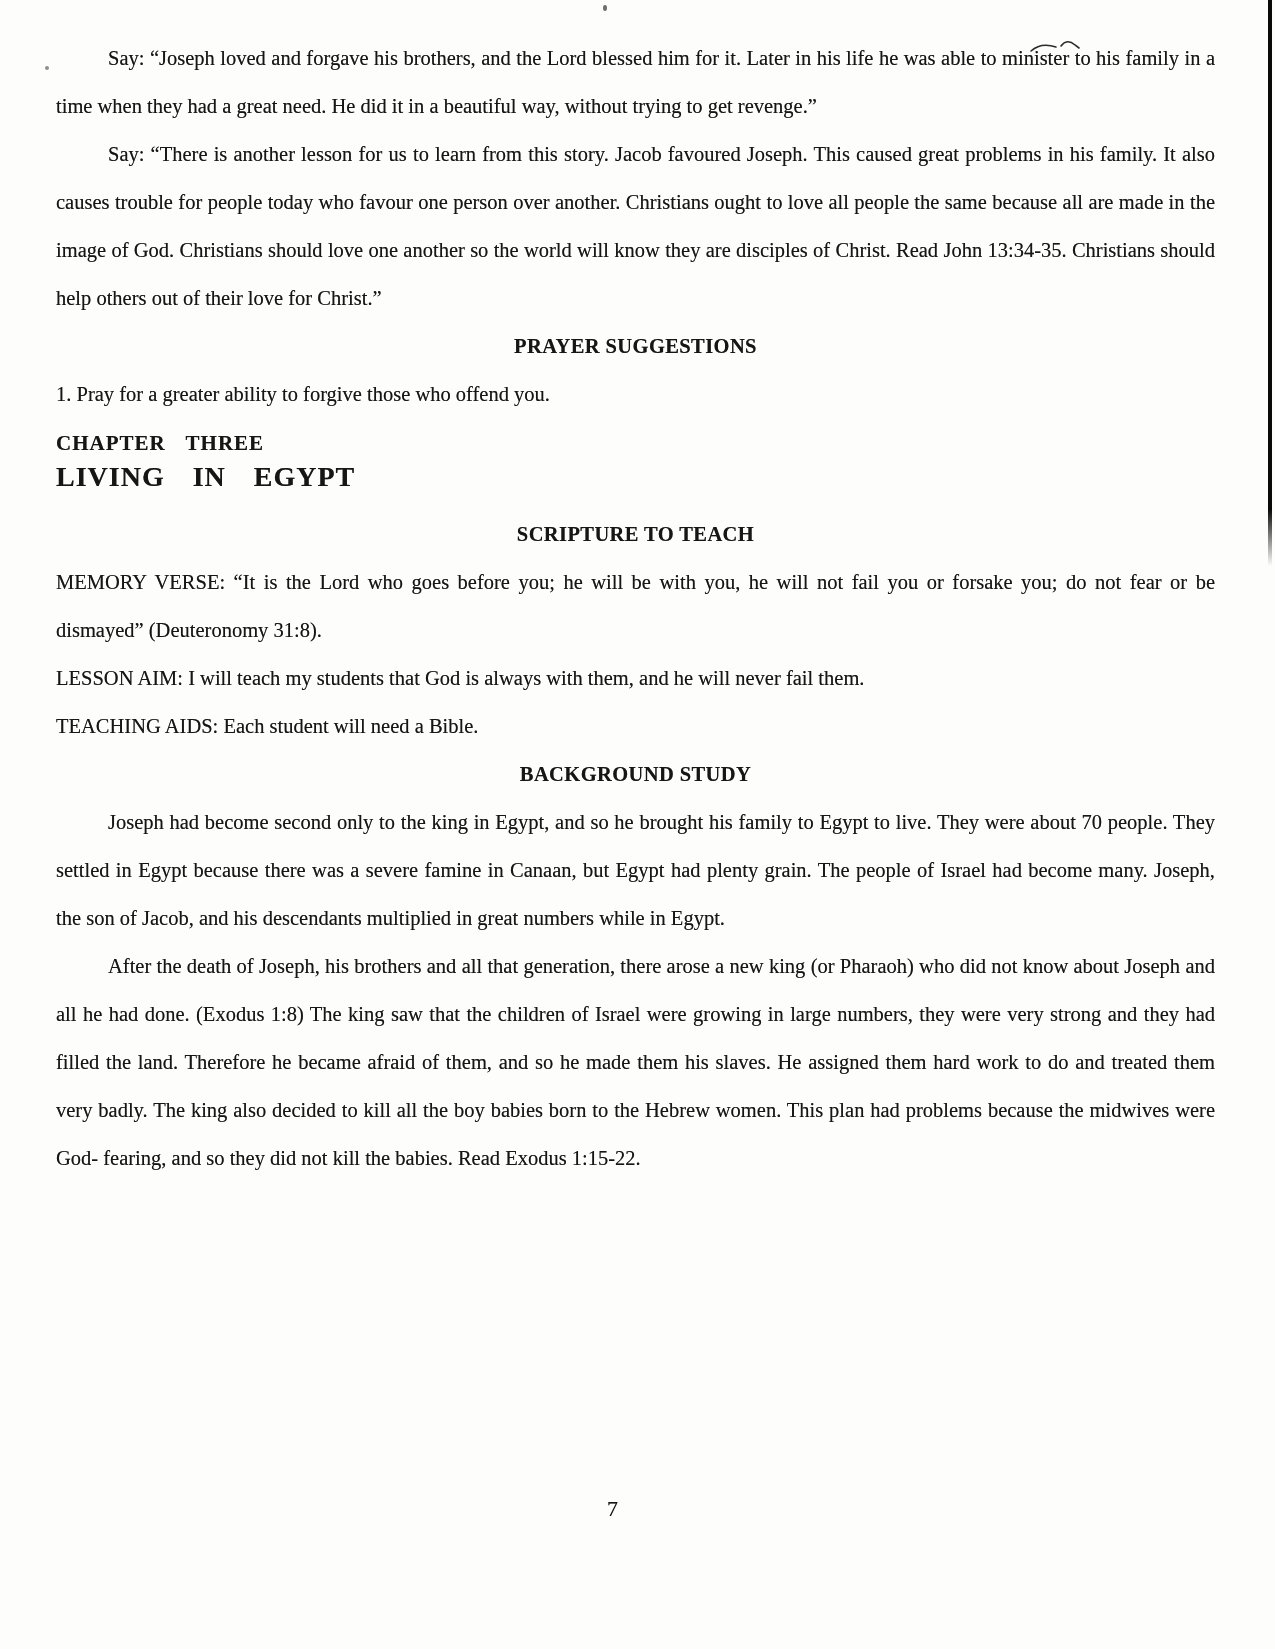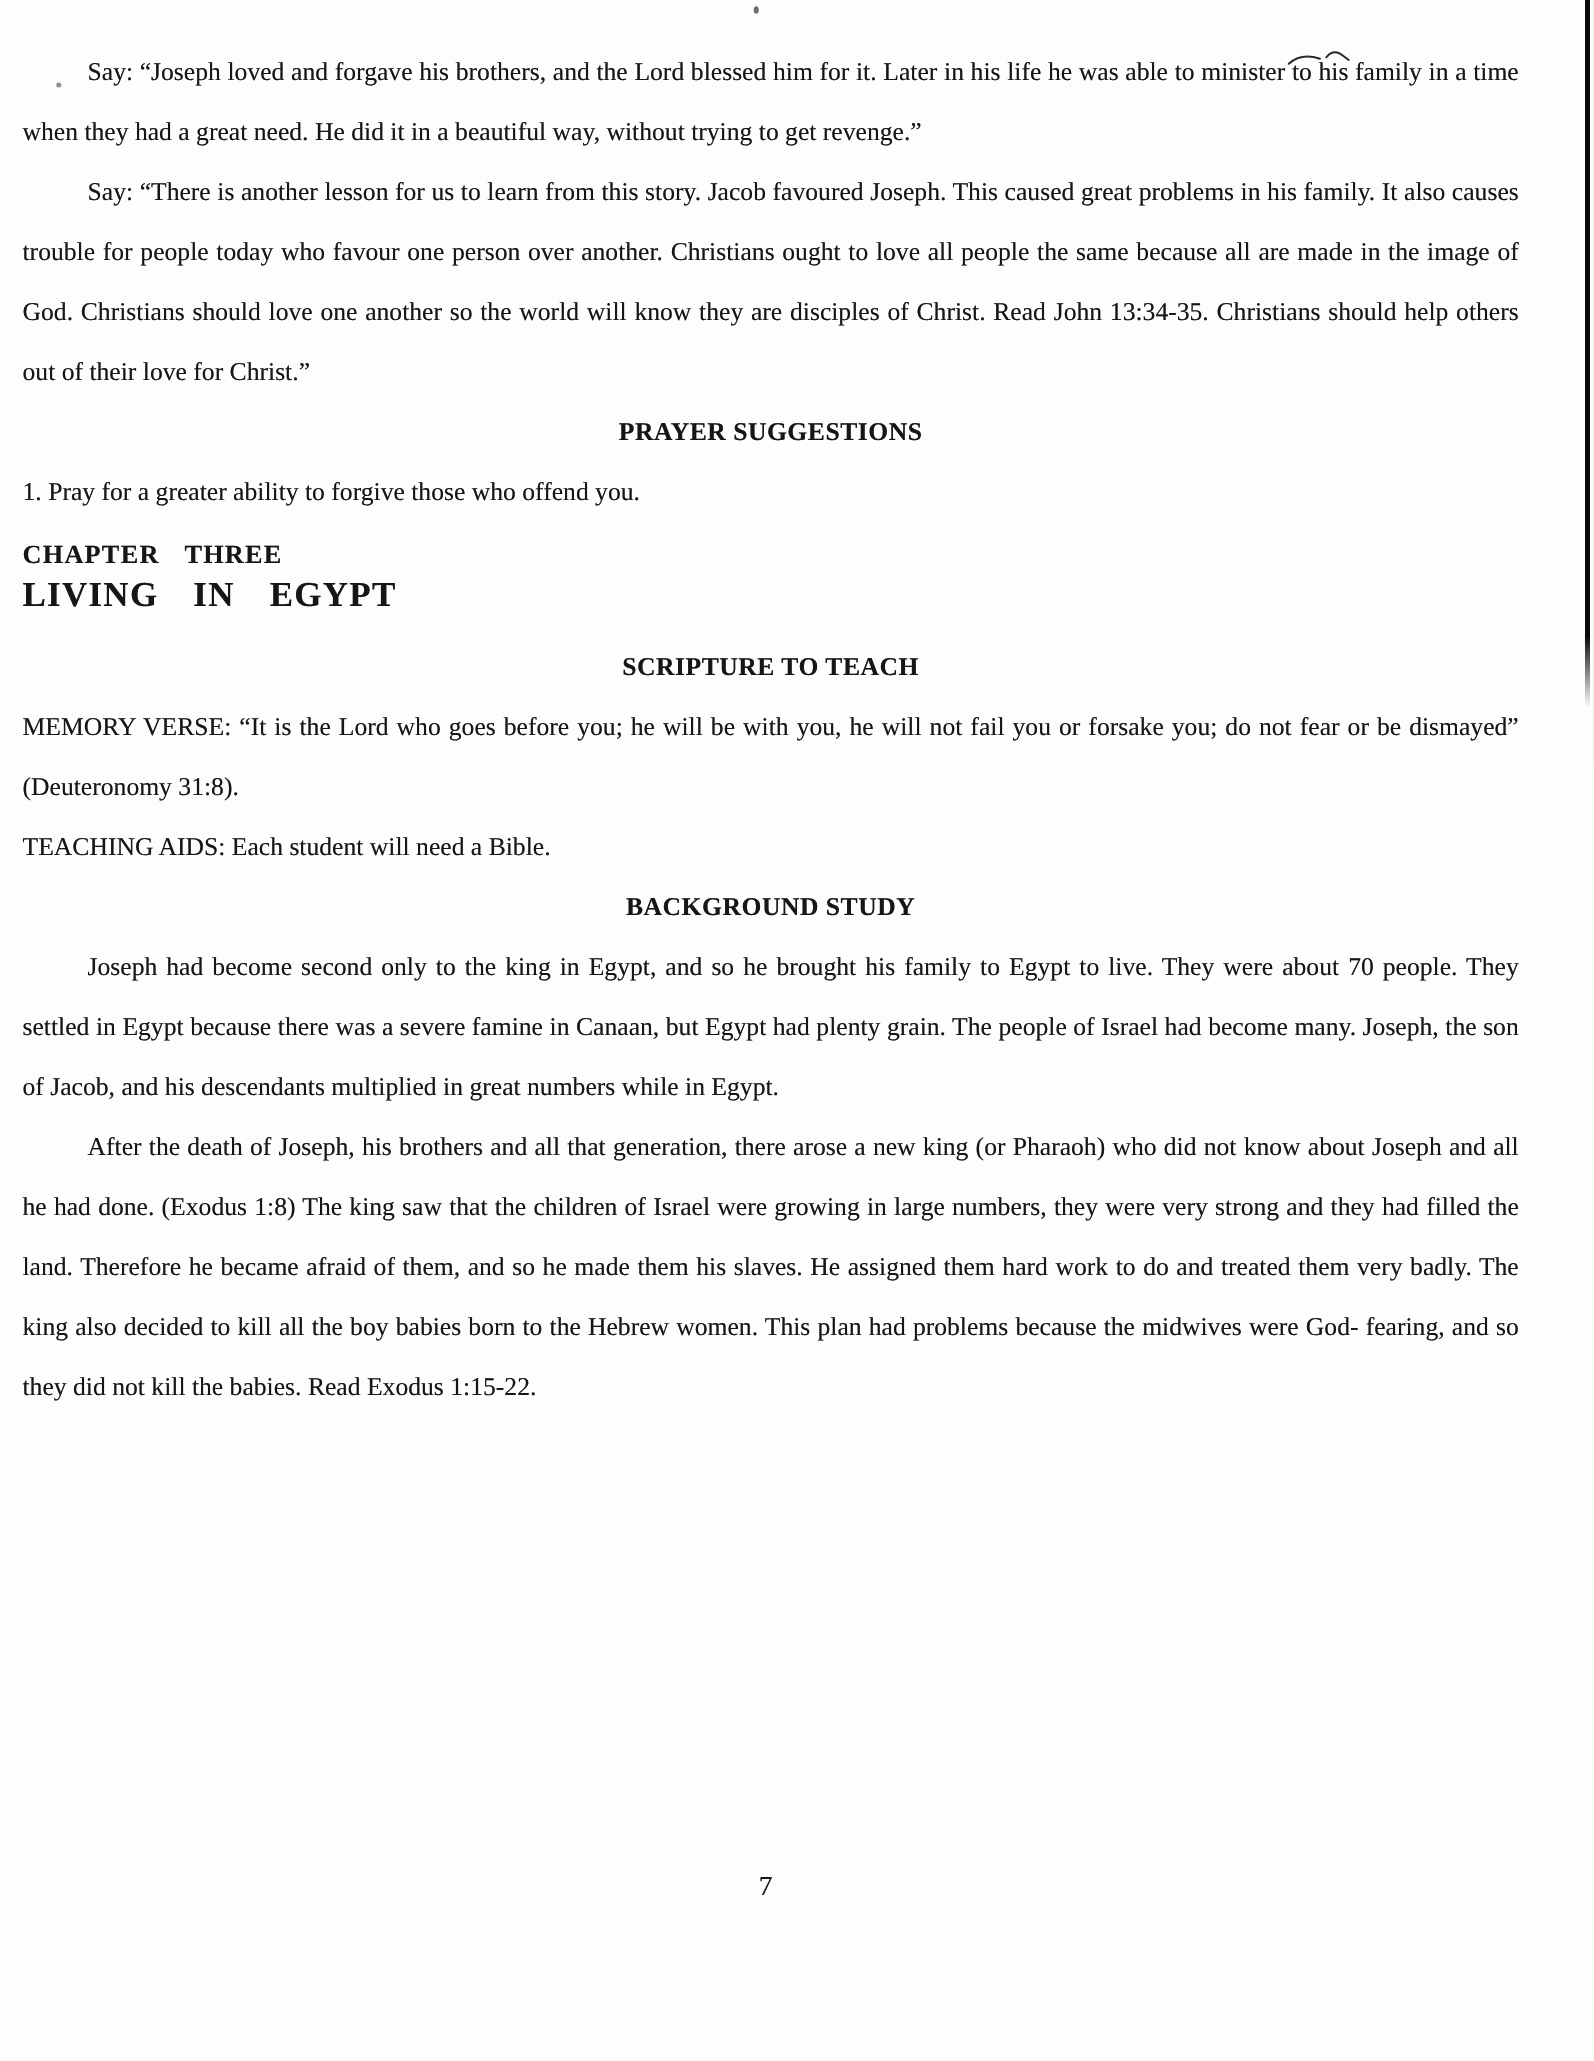--- a/index.html
+++ b/index.html
@@ -9,21 +9,21 @@
     width: 1275px;
     height: 1649px;
     margin: 0 auto;
     background: #fdfdfc;
     font-family: "Liberation Serif", "DejaVu Serif", serif;
     color: #161616;
     overflow: hidden;
     text-shadow: 0 0 0.45px rgba(20,20,20,0.55);
   }
   .content {
-    padding: 34px 60px 0 18px;
+    padding: 34px 60px 0 56px;
     font-size: 20.5px;
     line-height: 48px;
     text-align: justify;
   }
   p.body { margin: 0; }
   p.indent { text-indent: 52px; }
   .section-heading {
     font-size: 20.5px;
     line-height: 48px;
     font-weight: 700;
@@ -113,20 +113,21 @@
     <div class="section-heading">PRAYER SUGGESTIONS</div>
     <p class="body">1. Pray for a greater ability to forgive those who offend you.</p>
 
     <div class="chapter-block">
       <div class="chapter-kicker">CHAPTER THREE</div>
       <div class="chapter-title">LIVING IN EGYPT</div>
     </div>
 
     <div class="section-heading">SCRIPTURE TO TEACH</div>
     <p class="body">MEMORY VERSE: “It is the Lord who goes before you; he will be with you, he will not fail you or forsake you; do not fear or be dismayed” (Deuteronomy 31:8).</p>
+    <p class="body">LESSON AIM: I will teach my students that God is always with them, and he will never fail them.</p>
     <p class="body">TEACHING AIDS: Each student will need a Bible.</p>
 
     <div class="section-heading">BACKGROUND STUDY</div>
     <p class="body indent">Joseph had become second only to the king in Egypt, and so he brought his family to Egypt to live. They were about 70 people. They settled in Egypt because there was a severe famine in Canaan, but Egypt had plenty grain. The people of Israel had become many. Joseph, the son of Jacob, and his descendants multiplied in great numbers while in Egypt.</p>
     <p class="body indent">After the death of Joseph, his brothers and all that generation, there arose a new king (or Pharaoh) who did not know about Joseph and all he had done. (Exodus 1:8) The king saw that the children of Israel were growing in large numbers, they were very strong and they had filled the land. Therefore he became afraid of them, and so he made them his slaves. He assigned them hard work to do and treated them very badly. The king also decided to kill all the boy babies born to the Hebrew women. This plan had problems because the midwives were God- fearing, and so they did not kill the babies. Read Exodus 1:15-22.</p>
 
   </div>
 
   <div class="page-number">7</div>
 

